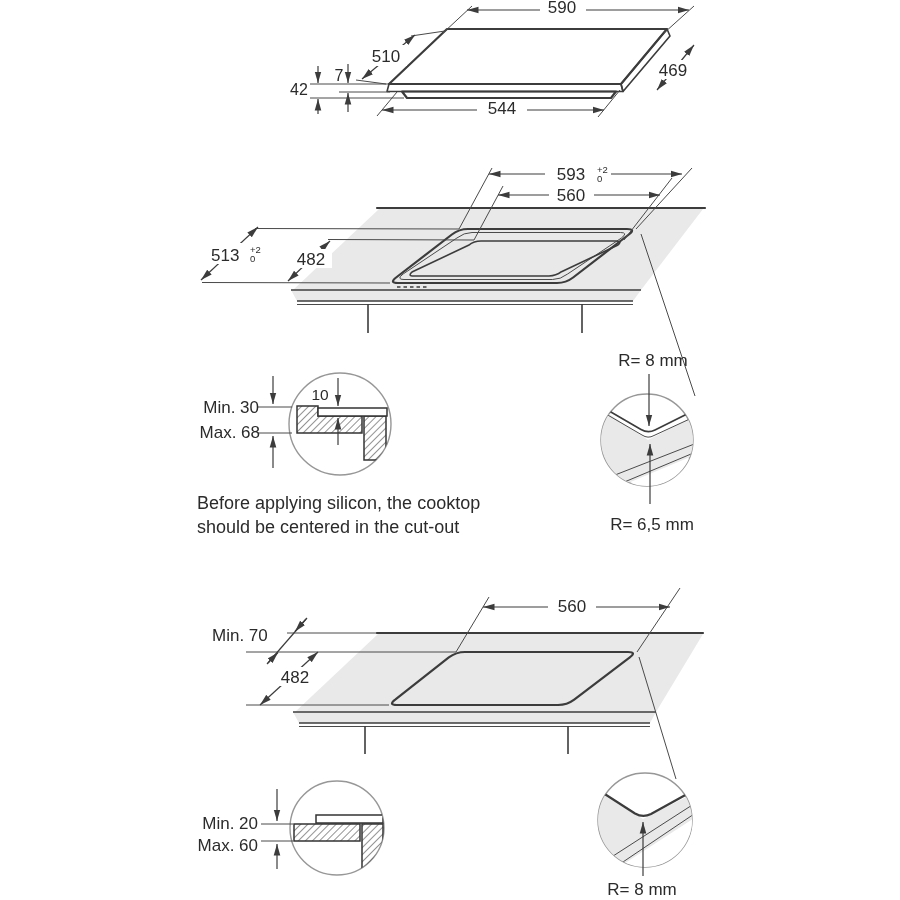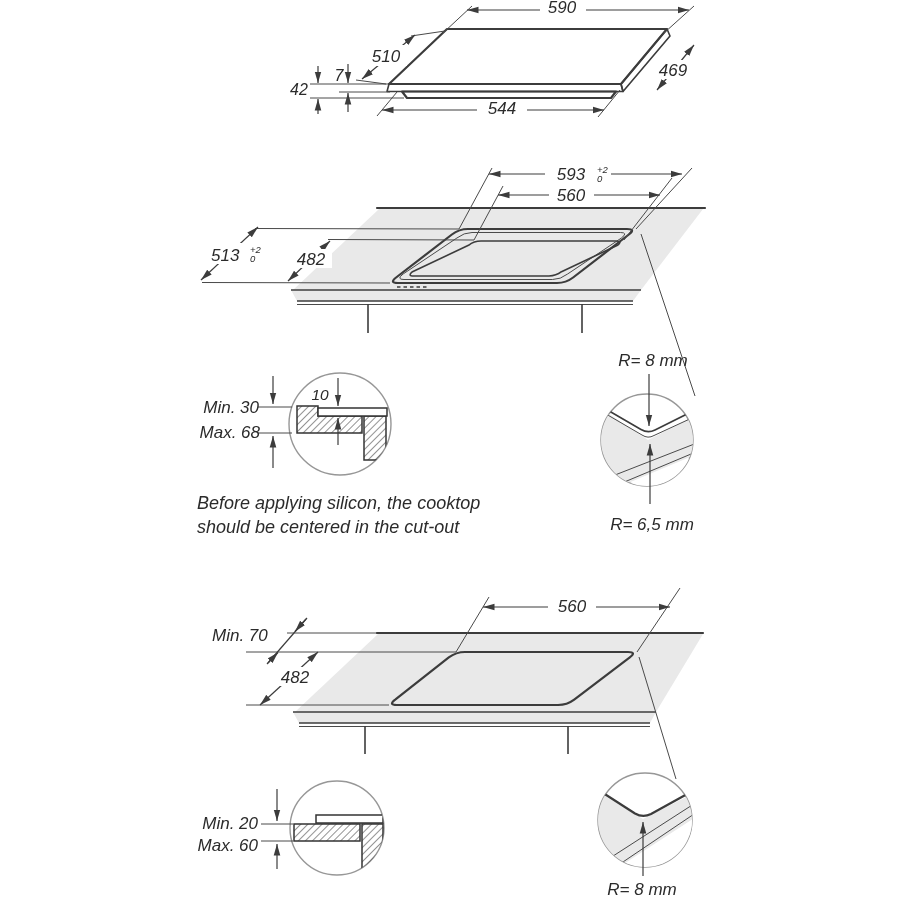--- a/index.html
+++ b/index.html
@@ -1,16 +1,16 @@
 <!DOCTYPE html>
 <html><head>
 <meta charset="utf-8">
 <style>
   html,body{margin:0;padding:0;background:#ffffff;}
-  #stage{position:relative;width:833px;height:900px;background:#fff;font-style:italic;}
+  #stage{position:relative;width:833px;height:900px;background:#fff;}
   .lbl{font-family:"Liberation Sans","DejaVu Sans",sans-serif;fill:#2b2b2b;}
   .t18{font-size:18px;}
   .t17{font-size:17px;}
   .t16{font-size:16px;}
   .t15{font-size:15.5px;}
   .tol{font-size:9.5px;}
   .mid{text-anchor:middle;}
   .end{text-anchor:end;}
   .thick{stroke:#3c3c3c;stroke-width:2.2;fill:none;stroke-linejoin:round;stroke-linecap:round;}
   .med{stroke:#3c3c3c;stroke-width:1.6;fill:none;stroke-linejoin:round;}

